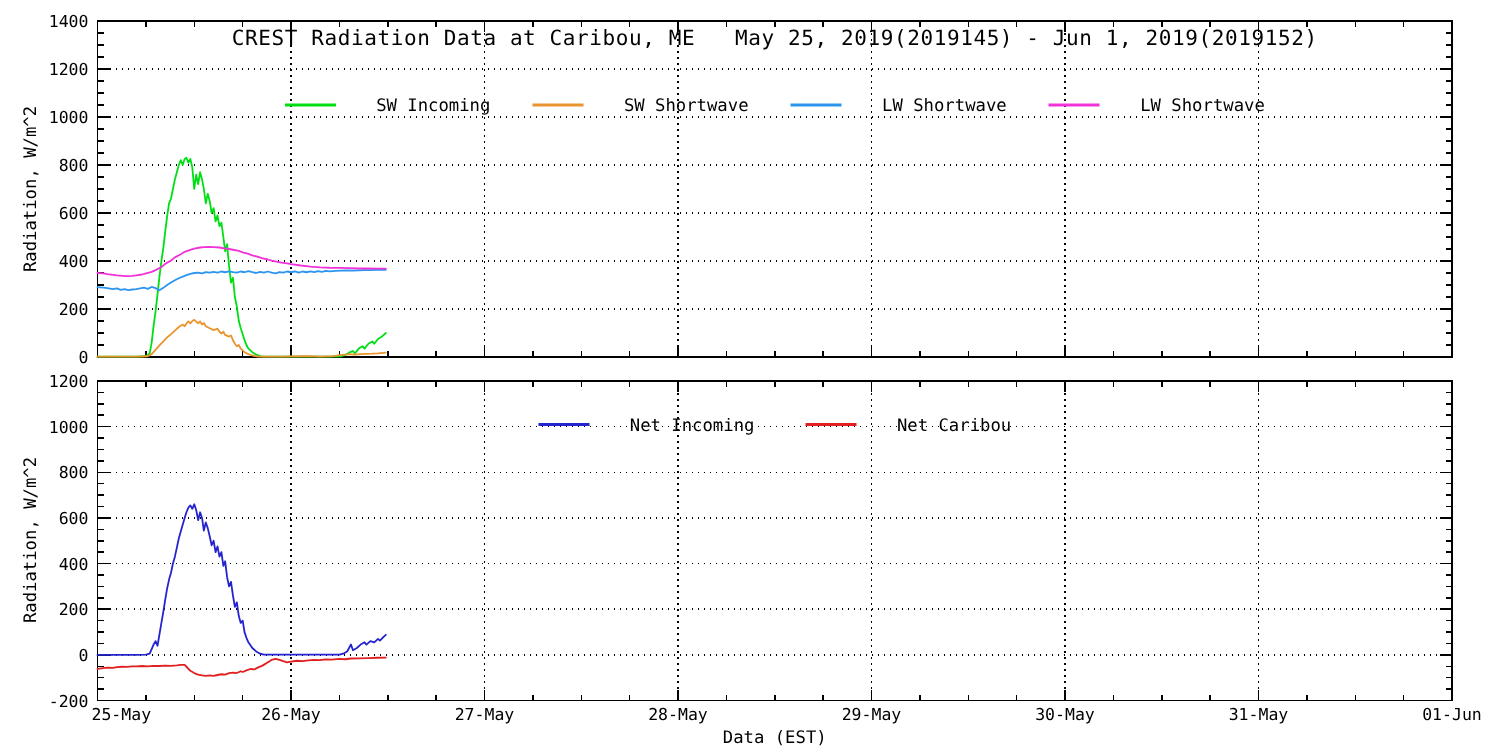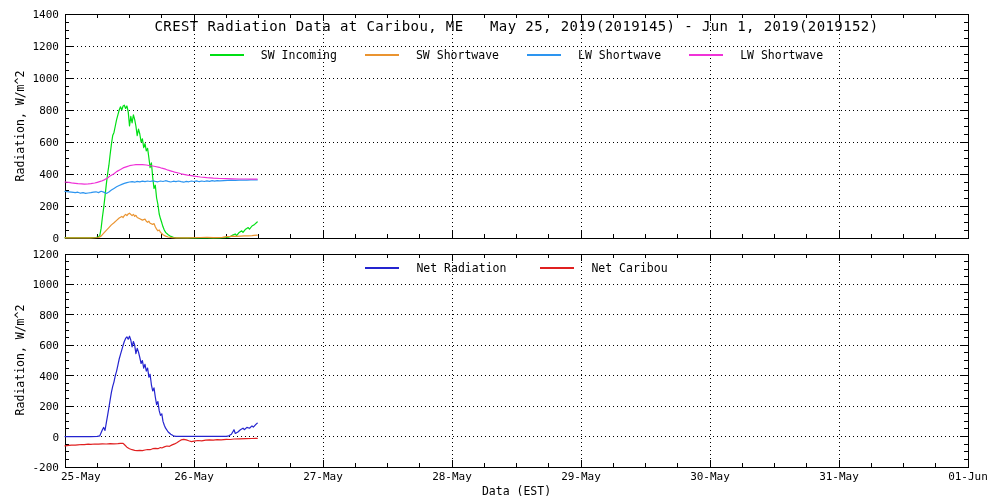--- a/index.html
+++ b/index.html
@@ -4,21 +4,21 @@
 <style>
   html,body{margin:0;padding:0;background:#fff;}
   #page{position:relative;width:1000px;height:500px;background:#fff;overflow:hidden;
         font-family:"DejaVu Sans Mono","Liberation Mono",monospace;color:#000;}
   #charts-svg{position:absolute;left:0;top:0;}
   .overlay{position:absolute;white-space:pre;}
   #chart-title{left:65px;top:18px;width:903px;text-align:center;font-size:14px;letter-spacing:0.4px;}
   .legend-row{position:absolute;left:65px;width:903px;display:flex;justify-content:center;align-items:center;}
   #legend-top{top:48px;gap:28px;}
   #legend-bottom{top:261px;gap:34px;}
-  .legend-item{display:flex;align-items:center;gap:17px;font-size:11.5px;}
+  .legend-item{display:flex;align-items:center;gap:27px;font-size:11.5px;margin-top:15px;}
   .legend-line{display:inline-block;width:34px;height:2px;background:#000;}
   .yaxis-title{position:absolute;left:20px;transform:translate(-50%,-50%) rotate(-90deg);
                font-size:11.5px;white-space:nowrap;}
   #y-title-top{top:126px;}
   #y-title-bottom{top:360px;}
   #x-axis-title{left:65px;top:484px;width:903px;text-align:center;font-size:11.5px;}
 </style>
 </head>
 <body>
 
@@ -349,21 +349,21 @@
     </div>
     <div class="legend-item">
       <span class="legend-line" style="background: rgb(240, 50, 216);"></span>
       <span>LW Shortwave</span>
     </div>
   </div>
 
   <div id="legend-bottom" class="legend-row">
     <div class="legend-item">
       <span class="legend-line" style="background: rgb(36, 36, 207);"></span>
-      <span>Net Radiation</span>
+      <span>Net Incoming</span>
     </div>
     <div class="legend-item">
       <span class="legend-line" style="background: rgb(224, 32, 32);"></span>
       <span>Net Caribou</span>
     </div>
   </div>
 
   <div id="y-title-top" class="yaxis-title">Radiation, W/m^2</div>
   <div id="y-title-bottom" class="yaxis-title">Radiation, W/m^2</div>
   <div id="x-axis-title" class="overlay">Data (EST)</div>

